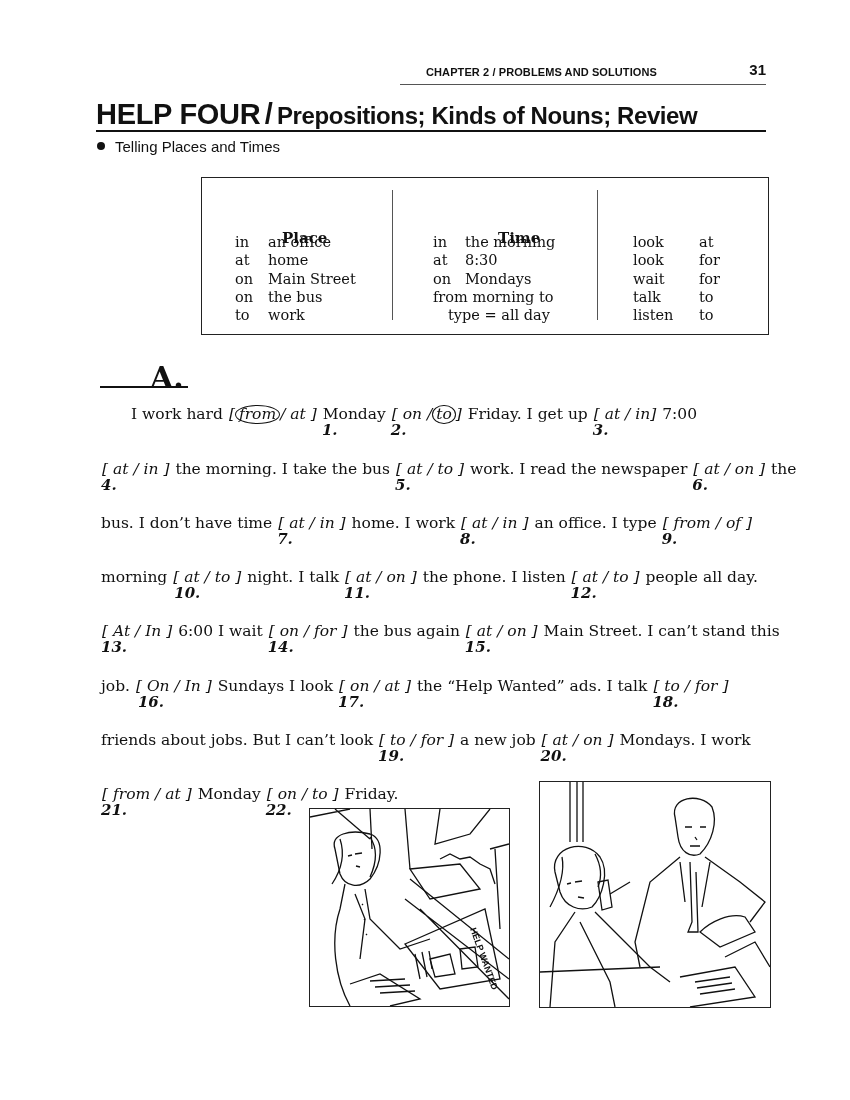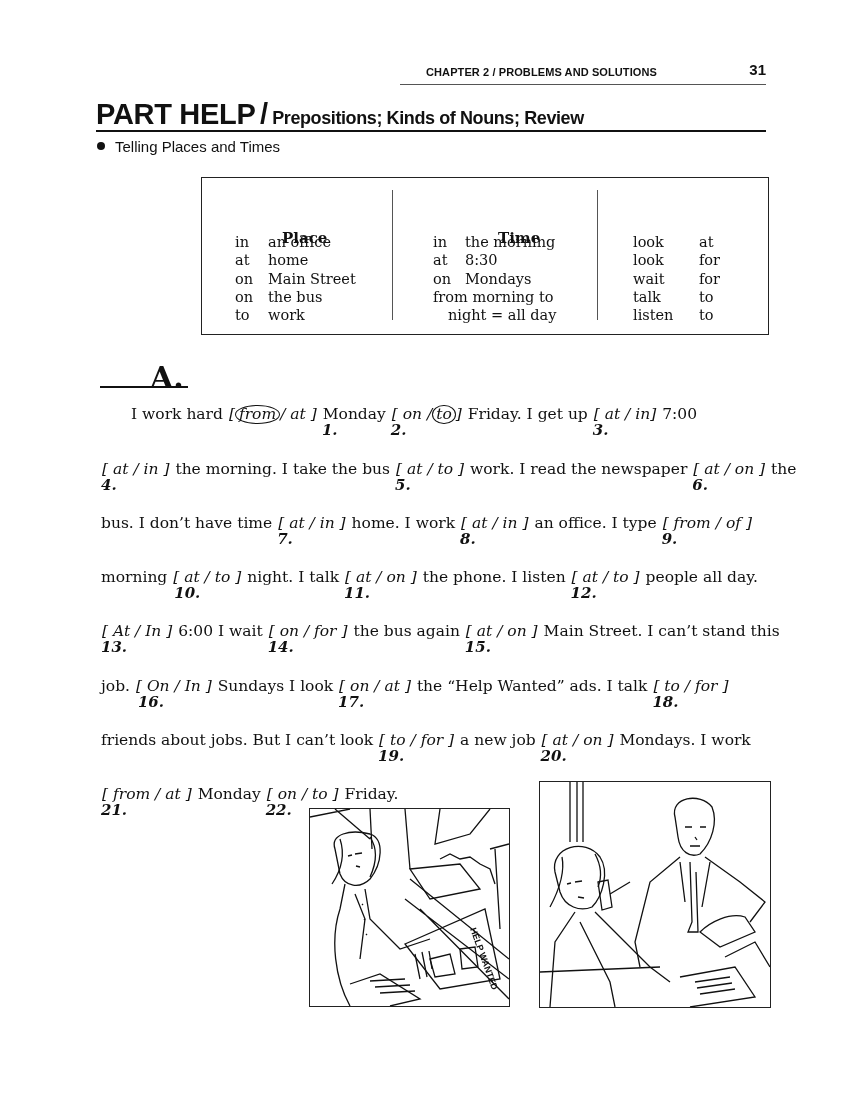--- a/index.html
+++ b/index.html
@@ -8,21 +8,21 @@
   .serif { font-family: "DejaVu Serif", "Liberation Serif", serif; }
 
   
   .running-head { position: absolute; left: 400px; top: 60px; width: 366px; height: 24px; border-bottom: 1px solid #555; }
   .running-head .chap { position: absolute; left: 26px; top: 6px; font-size: 11px; font-weight: bold; letter-spacing: 0.1px; }
   .running-head .pnum { position: absolute; right: 0; top: 1px; font-size: 15px; font-weight: bold; }
 
   
   .part-title { position: absolute; left: 96px; top: 98px; width: 670px; height: 32px; border-bottom: 2px solid #111; white-space: nowrap; }
   .part-title .big { font-size: 29px; font-weight: bold; letter-spacing: -0.3px; }
-  .part-title .small { font-size: 18px; font-weight: bold; letter-spacing: -0.4px; }
+  .part-title .small { font-size: 24px; font-weight: bold; letter-spacing: -0.4px; }
   .subhead { position: absolute; left: 97px; top: 138px; font-size: 15px; }
   .subhead .bullet { display: inline-block; width: 8px; height: 8px; border-radius: 50%; background: #111; margin-right: 10px; vertical-align: 2px; }
 
   
   .ref-box { position: absolute; left: 201px; top: 177px; width: 566px; height: 156px; border: 1.5px solid #222; font-size: 14.5px; }
   .ref-box .vline { position: absolute; top: 12px; width: 1px; height: 130px; background: #555; }
   .ref-box .colhead { position: absolute; top: 18px; font-weight: bold; font-size: 15px; margin-top: 33px; }
   .ref-box .rows { position: absolute; top: 55px; line-height: 18.3px; }
   .ref-box .row { white-space: nowrap; }
   .ref-box .w1 { display: inline-block; }
@@ -45,21 +45,21 @@
 </style>
 </head>
 <body>
 
 <div class="running-head sans">
   <span class="chap">CHAPTER 2 / PROBLEMS AND SOLUTIONS</span>
   <span class="pnum">31</span>
 </div>
 
 <div class="part-title sans">
-  <span class="big">PART HELP</span>
+  <span class="big">HELP FOUR</span>
   <span class="big">/</span>
   <span class="small">Prepositions; Kinds of Nouns; Review</span>
 </div>
 <div class="subhead sans">
   <span class="bullet"></span><span>Telling Places and Times</span>
 </div>
 
 <div class="ref-box serif">
   <div class="vline" style="left:190px"></div>
   <div class="vline" style="left:395px"></div>
@@ -73,21 +73,21 @@
     <div class="row"><span class="w1" style="width:33px">on</span><span>Main Street</span></div>
     <div class="row"><span class="w1" style="width:33px">on</span><span>the bus</span></div>
     <div class="row"><span class="w1" style="width:33px">to</span><span>work</span></div>
   </div>
 
   <div class="rows" style="left:231px">
     <div class="row"><span class="w1" style="width:32px">in</span><span>the morning</span></div>
     <div class="row"><span class="w1" style="width:32px">at</span><span>8:30</span></div>
     <div class="row"><span class="w1" style="width:32px">on</span><span>Mondays</span></div>
     <div class="row"><span>from</span> <span>morning to</span></div>
-    <div class="row" style="padding-left:15px"><span>night = all day</span></div>
+    <div class="row" style="padding-left:15px"><span>type = all day</span></div>
   </div>
 
   <div class="rows" style="left:431px">
     <div class="row"><span class="w1" style="width:66px">look</span><span>at</span></div>
     <div class="row"><span class="w1" style="width:66px">look</span><span>for</span></div>
     <div class="row"><span class="w1" style="width:66px">wait</span><span>for</span></div>
     <div class="row"><span class="w1" style="width:66px">talk</span><span>to</span></div>
     <div class="row"><span class="w1" style="width:66px">listen</span><span>to</span></div>
   </div>
 </div>

